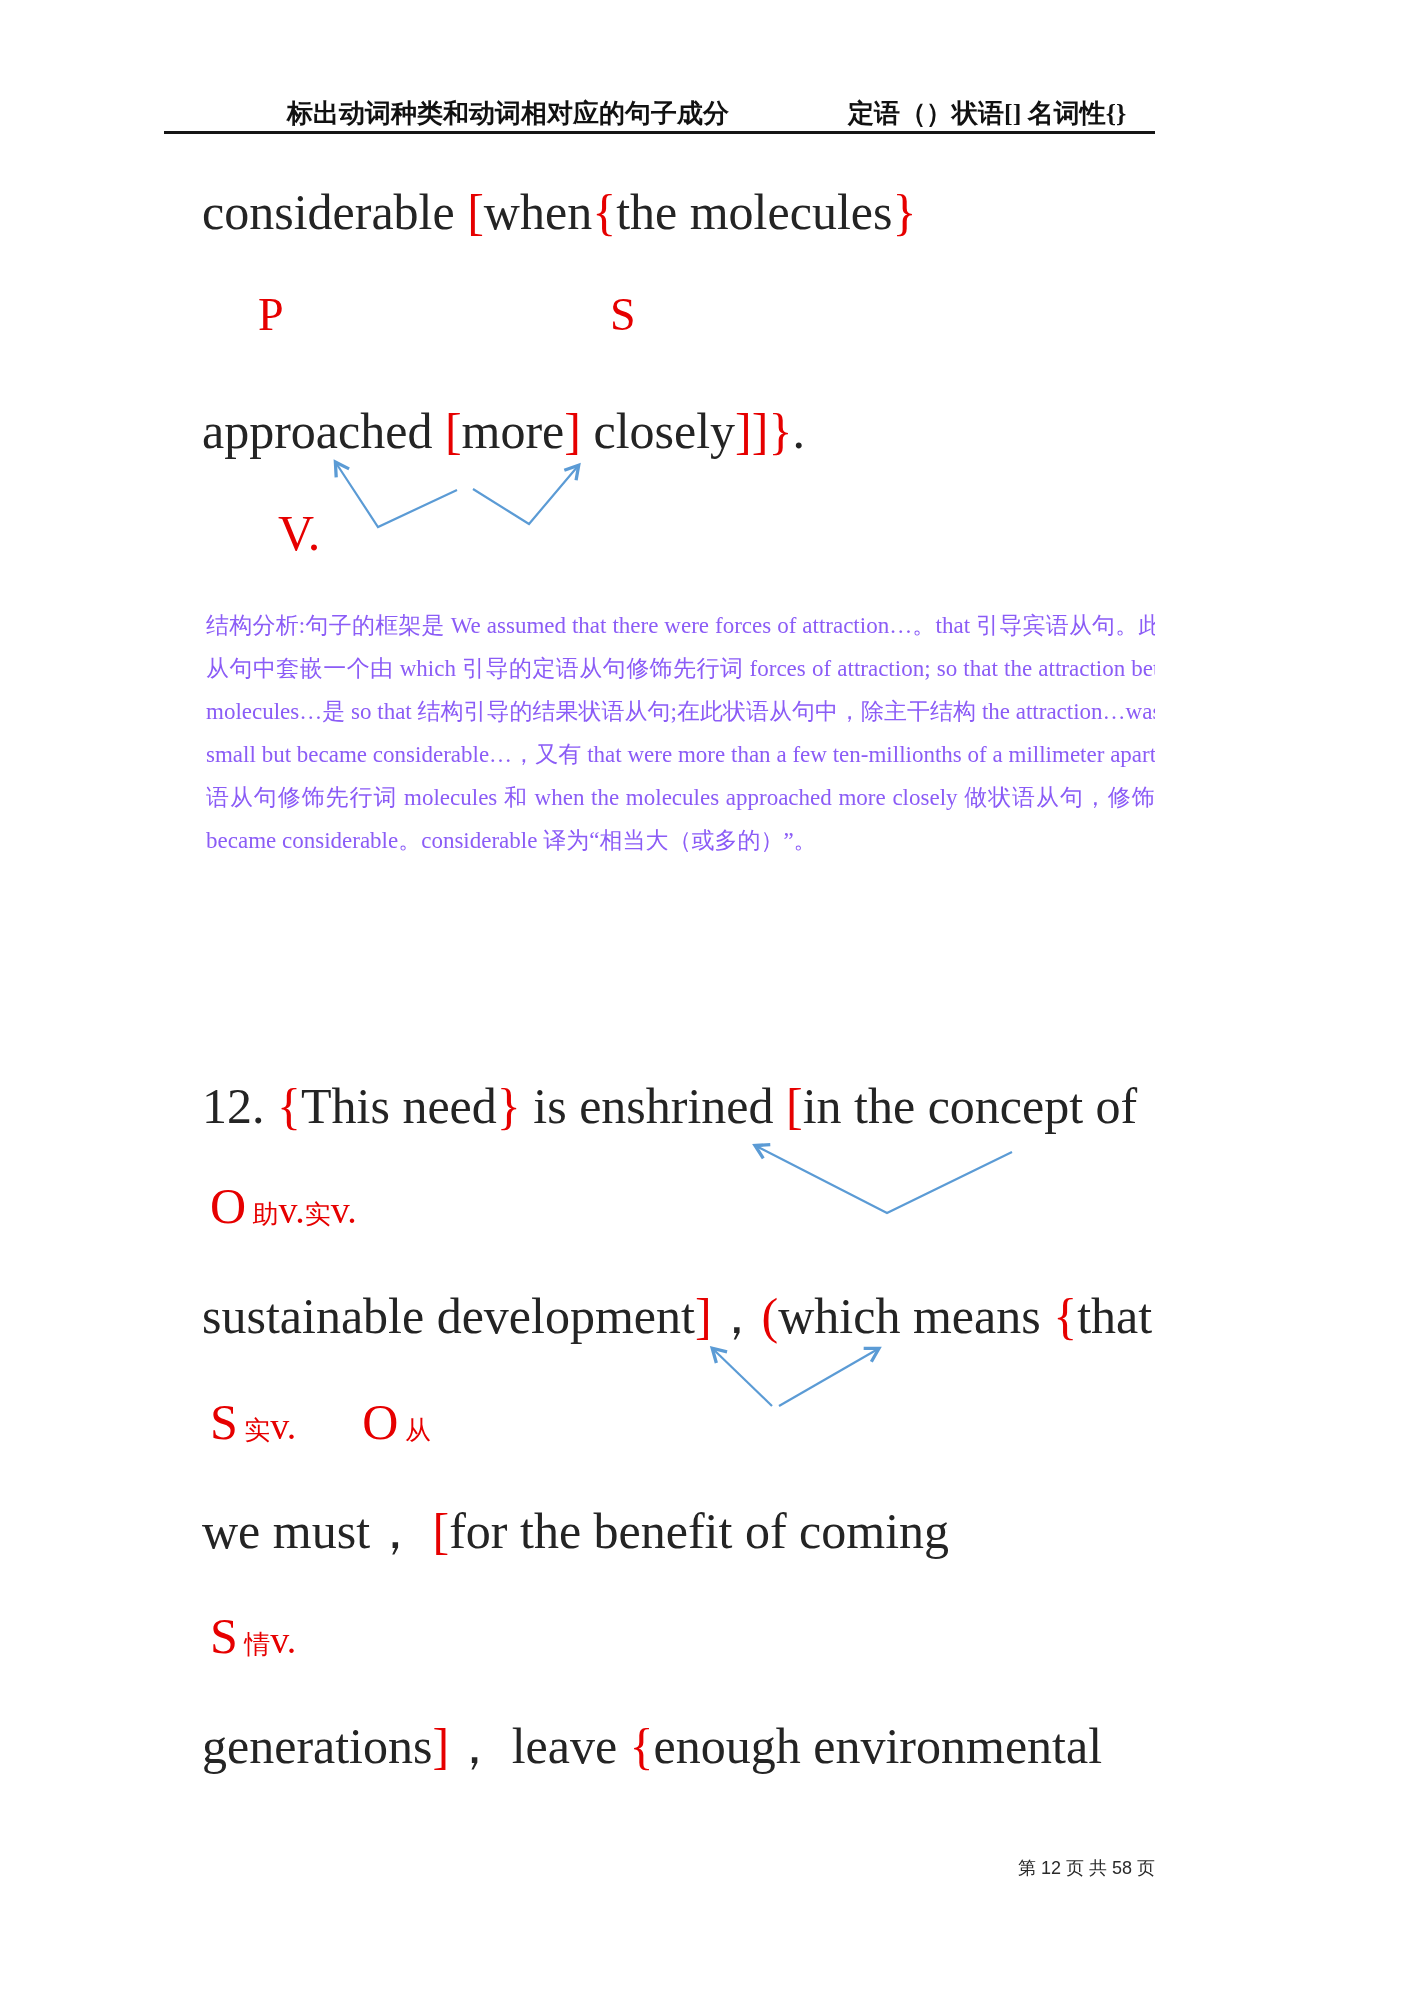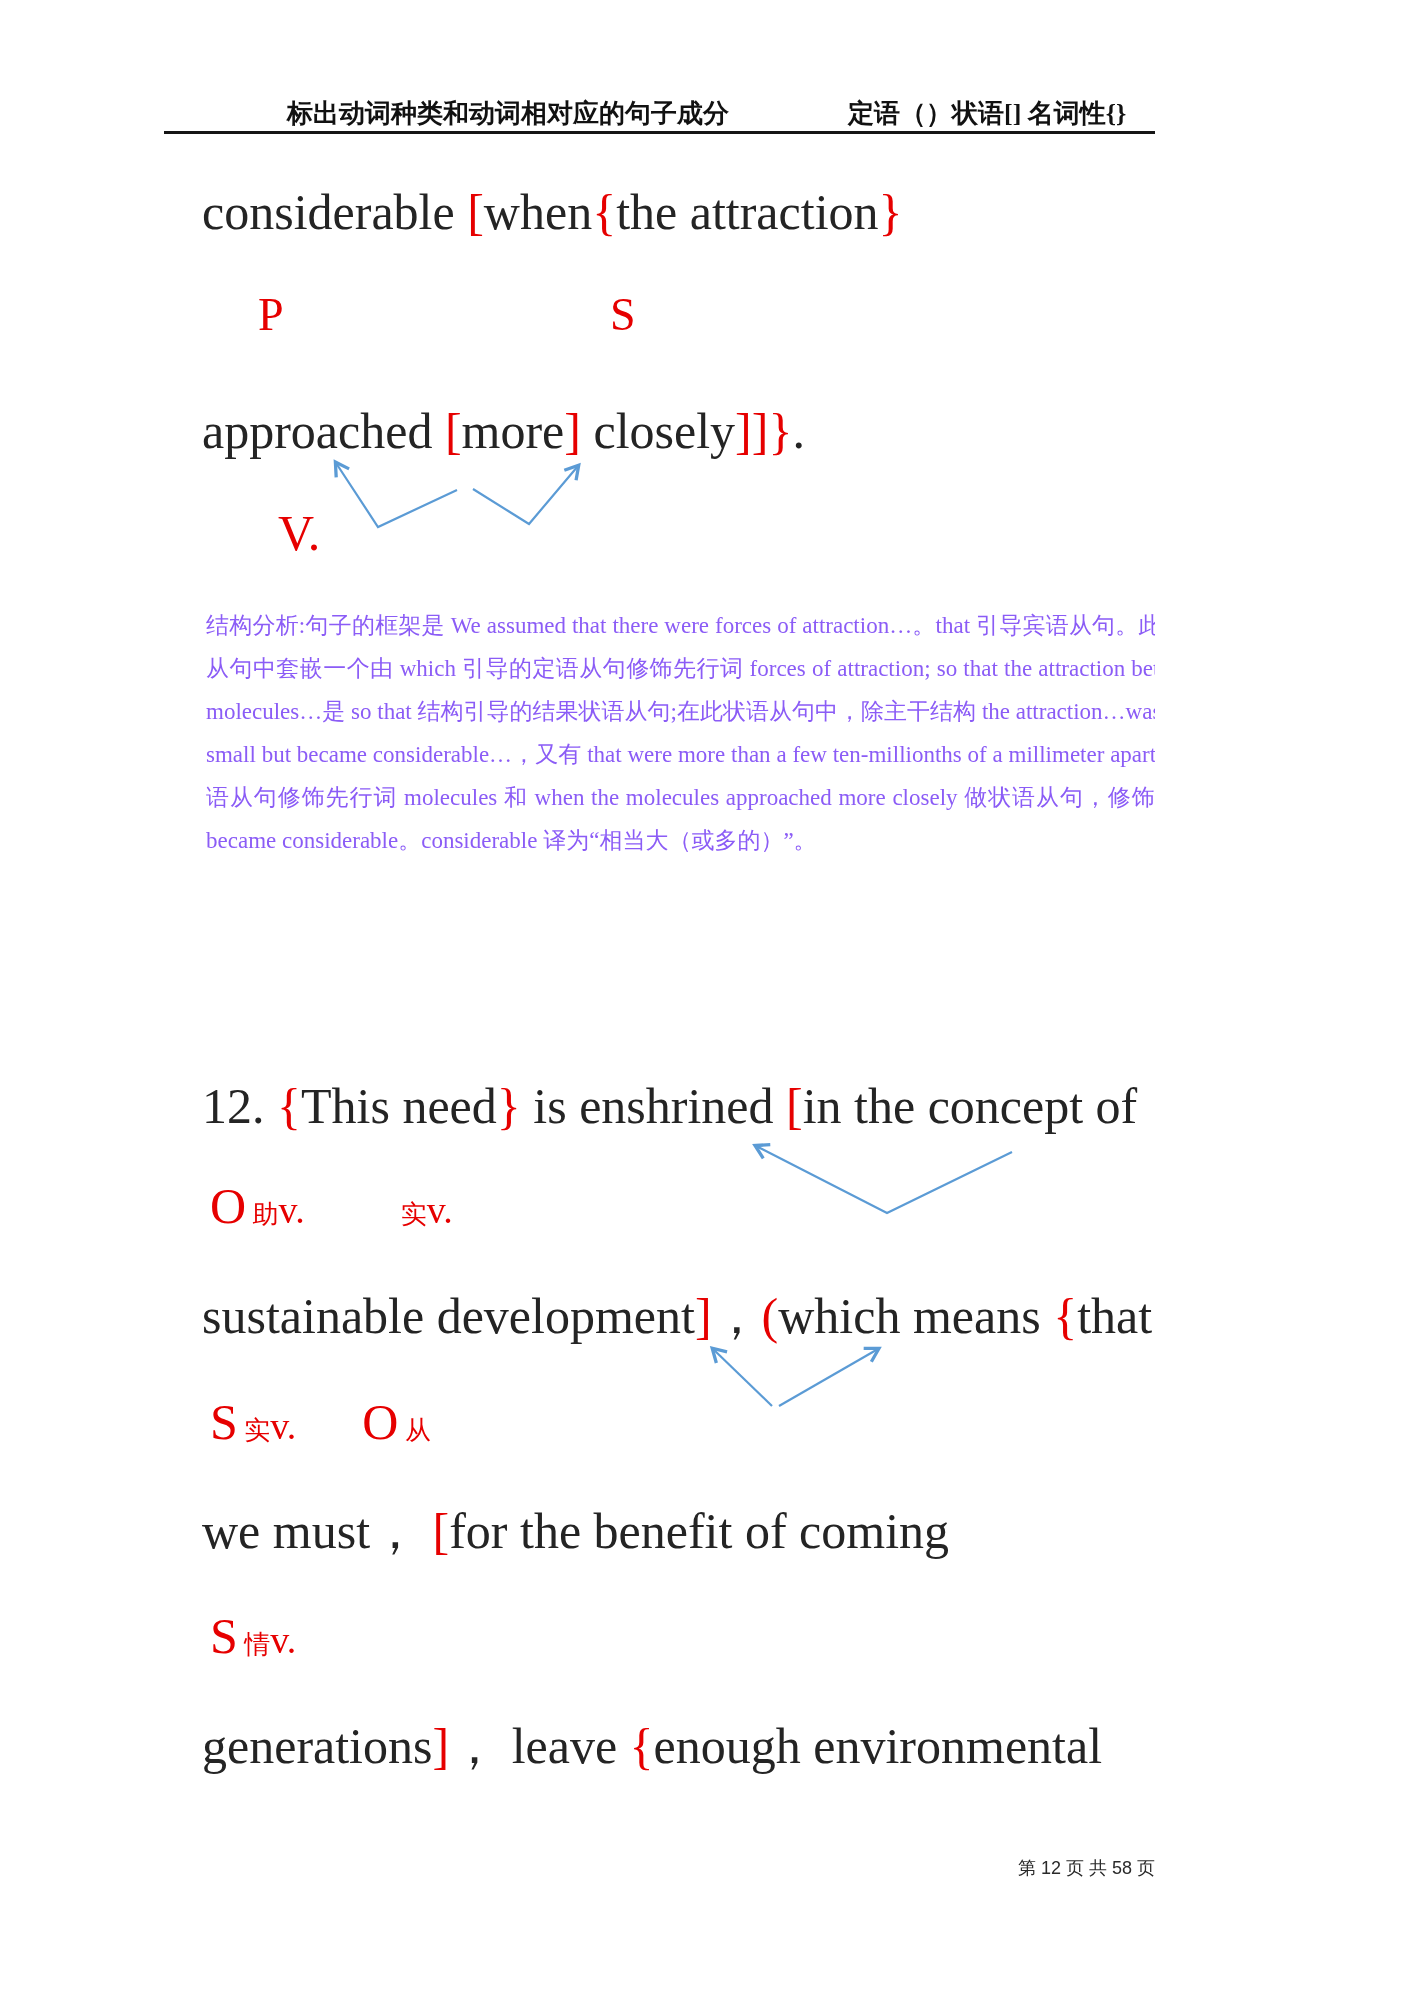--- a/index.html
+++ b/index.html
@@ -81,21 +81,21 @@
 </style>
 </head>
 <body>
 
 <div class="page">
 
   <div class="hdr-title">标出动词种类和动词相对应的句子成分</div>
   <div class="hdr-legend">定语（）状语[] 名词性{}</div>
   <div class="hdr-rule"></div>
 
-  <div class="big" style="top:184px"><span class="sg-k">considerable </span><span class="sg-r">[</span><span class="sg-k">when</span><span class="sg-r">{</span><span class="sg-k">the attraction</span><span class="sg-r">}</span></div>
+  <div class="big" style="top:184px"><span class="sg-k">considerable </span><span class="sg-r">[</span><span class="sg-k">when</span><span class="sg-r">{</span><span class="sg-k">the molecules</span><span class="sg-r">}</span></div>
 
   <span class="lbl" style="left:258px;top:292px">P</span>
   <span class="lbl" style="left:610px;top:292px">S</span>
 
   <div class="big" style="top:403px"><span class="sg-k">approached </span><span class="sg-r">[</span><span class="sg-k">more</span><span class="sg-r">]</span><span class="sg-k"> closely</span><span class="sg-r">]]}</span><span class="sg-k">.</span></div>
 
   <span class="lbl" style="left:278px;top:508px;font-size:50px">V.</span>
 
   <svg class="arrows" width="1414" height="1999" viewBox="0 0 1414 1999">
     <defs>
@@ -108,21 +108,21 @@
     <polyline points="1012,1152 887,1213 756,1146" marker-end="url(#ah)"></polyline>
     <polyline points="772,1406 713,1349" marker-end="url(#ah)"></polyline>
     <polyline points="779,1406 878,1349" marker-end="url(#ah)"></polyline>
   </svg>
 
   <p class="para" style="top:604px">结构分析:句子的框架是 We assumed that there were forces of attraction…。that 引导宾语从句。此宾语从句中套嵌一个由 which 引导的定语从句修饰先行词 forces of attraction; so that the attraction between molecules…是 so that 结构引导的结果状语从句;在此状语从句中，除主干结构 the attraction…was very small but became considerable…，又有 that were more than a few ten-millionths of a millimeter apart 做定语从句修饰先行词 molecules 和 when the molecules approached more closely 做状语从句，修饰…but became considerable。considerable 译为“相当大（或多的）”。</p>
 
   <div class="big" style="top:1078px"><span class="sg-k">12.  </span><span class="sg-r">{</span><span class="sg-k">This need</span><span class="sg-r">}</span><span class="sg-k"> is enshrined </span><span class="sg-r">[</span><span class="sg-k">in the concept of</span></div>
 
   <div class="lblrow" style="top:1180px">
-    <span><span class="sg-L">O</span><span class="sg-c"> 助</span><span class="sg-m">v.</span></span><span style="margin-left:96px"><span class="sg-c">实</span><span class="sg-m">v.</span></span>
+    <span><span class="sg-L">O</span><span class="sg-c"> 助</span><span class="sg-m">v.</span></span><span style=""><span class="sg-c">实</span><span class="sg-m">v.</span></span>
   </div>
 
   <div class="big" style="top:1288px"><span class="sg-k">sustainable development</span><span class="sg-r">]</span><span class="sg-k">，</span><span class="sg-r">(</span><span class="sg-k">which means </span><span class="sg-r">{</span><span class="sg-k">that</span></div>
 
   <div class="lblrow" style="top:1396px">
     <span><span class="sg-L">S</span><span class="sg-c"> 实</span><span class="sg-m">v.</span></span><span style="margin-left:66px"><span class="sg-L">O</span><span class="sg-c"> 从</span></span>
   </div>
 
   <div class="big" style="top:1503px"><span class="sg-k">we must， </span><span class="sg-r">[</span><span class="sg-k">for the benefit of coming</span></div>
 

